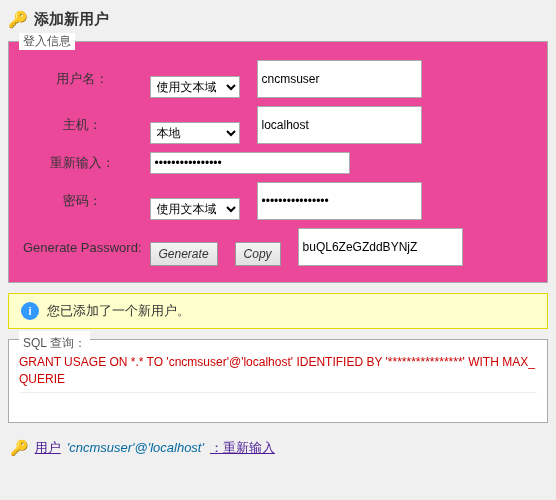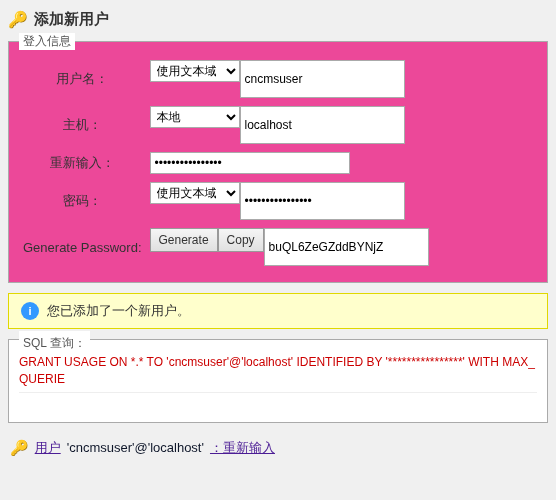--- a/index.html
+++ b/index.html
@@ -95,20 +95,21 @@
     }
 
     .btn {
       height: 24px;
       font-size: 12px;
       border: 1px solid #999;
       background: linear-gradient(to bottom, #f5f5f5, #e0e0e0);
       padding: 0 8px;
       cursor: pointer;
       color: #333;
+      font-style: italic;
     }
 
     
     .notice-box {
       background: #ffffcc;
       border: 1px solid #e0d800;
       padding: 8px 12px;
       margin-bottom: 10px;
       display: flex;
       align-items: center;
@@ -171,27 +172,28 @@
       font-size: 13px;
     }
     .user-footer .footer-icon {
       font-size: 15px;
     }
     .user-footer .footer-text {
       color: #4c1d95;
       text-decoration: underline;
     }
     .user-footer .footer-link {
-      color: #0f172a;
+      color: #0369a1;
+      font-style: italic;
     }
 
     .control-row {
       display: flex;
-      align-items: flex-start;
-      gap: 0;
+      align-items: flex-end;
+      gap: 17px;
     }
   </style>
 </head>
 <body>
 
 <div class="page-wrapper">
 
   <div class="page-title-bar">
     <span class="title-icon">🔑</span>
     <span class="title-text">添加新用户</span>

